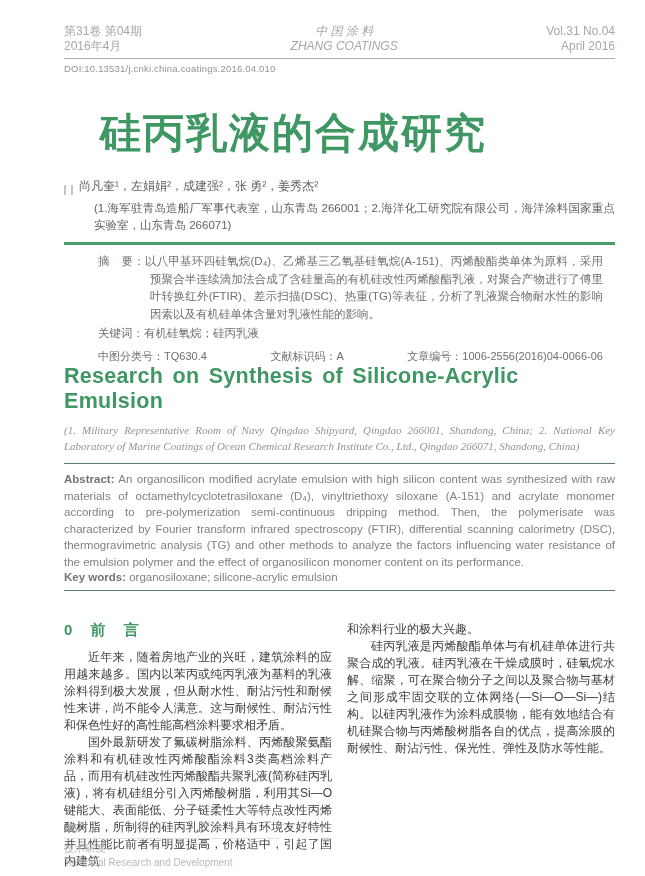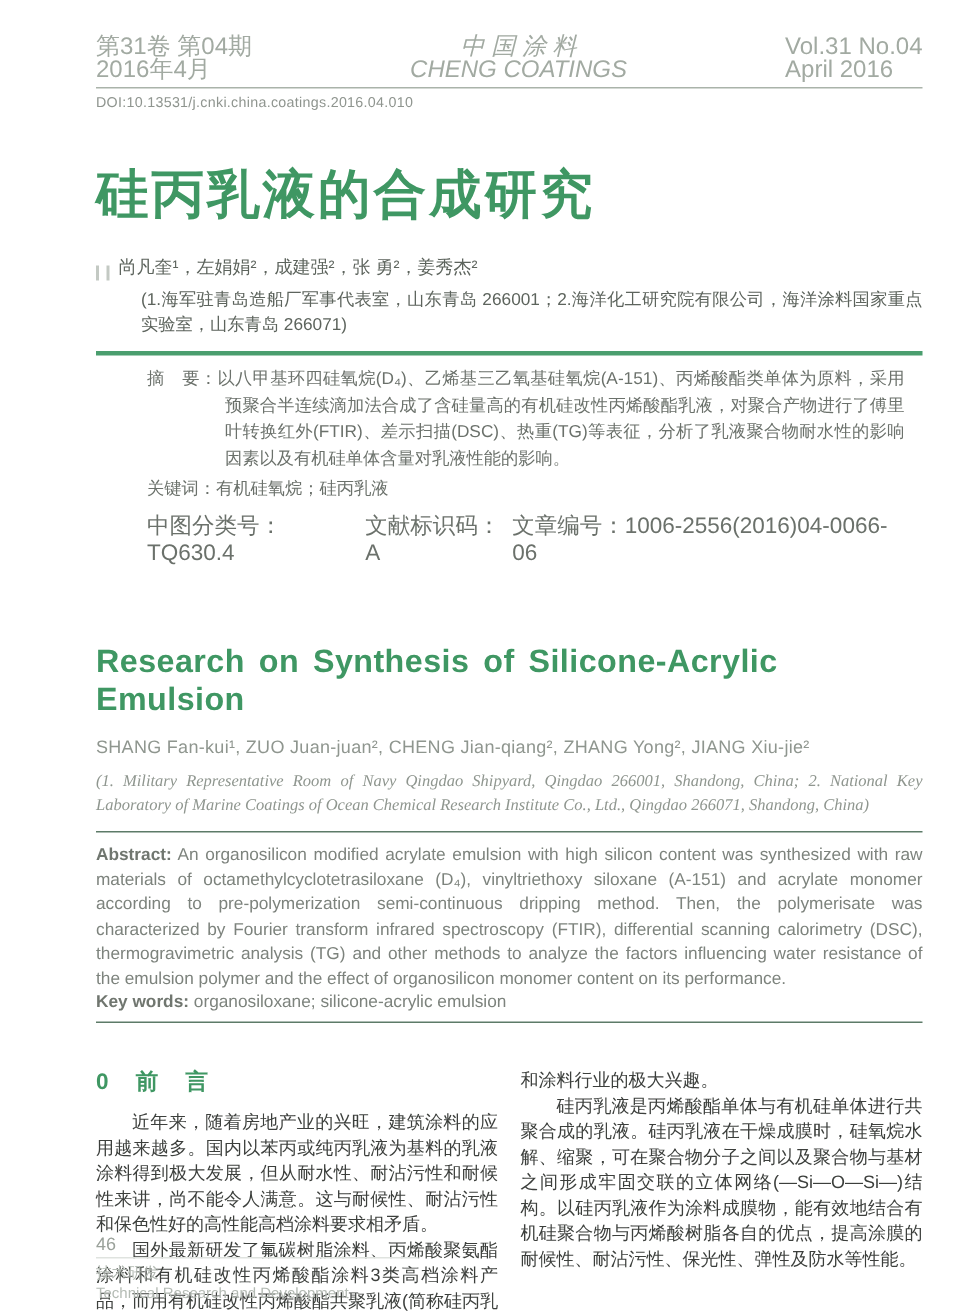--- a/index.html
+++ b/index.html
@@ -7,42 +7,42 @@
   body { font-family: "Liberation Sans", sans-serif; }
   .page {
     position: relative;
     width: 645px; height: 876px;
     background: #ffffff;
     overflow: hidden;
   }
   .content { margin: 0 30px 0 64px; width: 551px; }
 
   
-  .jheader { display: flex; justify-content: space-between; padding-top: 24px; color: #a2aaa2; font-size: 16px; line-height: 15px; }
+  .jheader { display: flex; justify-content: space-between; padding-top: 24px; color: #a2aaa2; font-size: 12px; line-height: 15px; }
   .jheader .col-c { text-align: center; font-style: italic; }
-  .jheader .col-r { text-align: left; }
+  .jheader .col-r { text-align: right; }
   .jrule { border-top: 1.5px solid #aab3aa; margin-top: 4px; }
   .doi { color: #8f958f; font-size: 9.5px; margin-top: 4px; letter-spacing: 0.2px; }
 
   
-  .cn-title { color: #3f9763; font-size: 35px; font-weight: 900; letter-spacing: 2px; margin-top: 32px; font-family: Liberation Mono, monospace; }
+  .cn-title { color: #3f9763; font-size: 41px; font-weight: 900; letter-spacing: 2px; margin-top: 32px; font-family: Liberation Mono, monospace; margin-left: 36px; }
   .authors-row { display: flex; align-items: flex-end; margin-top: 17px; color: #5d645d; font-size: 12px; }
   .author-mark { display: inline-block; width: 9px; height: 10px; margin: 2px 6px 0 0;
     border-left: 2px solid #c3c9c3; border-right: 2px solid #c3c9c3; }
   .affil-cn { color: #5d645d; font-size: 11.5px; line-height: 17px; margin: 5px 0 0 30px; text-align: justify; }
   .green-bar { border-top: 3px solid #4a9e6e; margin-top: 8px; }
 
   
   .abs-cn { margin: 8px 0 0 34px; width: 505px; color: #6b716b; font-size: 11.5px; line-height: 17.5px;
     text-align: justify; text-indent: -52px; padding-left: 52px; }
   .kw-cn { margin: 3px 0 0 34px; color: #6b716b; font-size: 11.5px; }
-  .meta-row { display: flex; justify-content: space-between; margin: 8px 0 0 34px; width: 505px; color: #6b716b; font-size: 15px; }
+  .meta-row { display: flex; justify-content: space-between; margin: 8px 0 0 34px; width: 505px; color: #6b716b; font-size: 11px; }
 
   
-  .en-title { color: #3f9763; font-size: 21.5px; font-weight: bold; margin-top: 52px; letter-spacing: 0.3px; word-spacing: 3px; }
+  .en-title { color: #3f9763; font-size: 21.5px; font-weight: bold; letter-spacing: 0.3px; word-spacing: 3px; }
   .en-authors { color: #8f968f; font-size: 12px; margin-top: 12px; letter-spacing: 0.2px; }
   .en-affil { color: #8f968f; font-size: 11px; line-height: 15.5px; margin-top: 9px;
     font-family: "Liberation Serif", serif; font-style: italic; text-align: justify; }
   .en-rule { border-top: 1.3px solid #5d7b68; margin-top: 9px; }
   .en-abs { color: #7d837d; font-size: 11.5px; line-height: 16.5px; margin-top: 7px; text-align: justify; }
   .en-abs .lbl, .en-kw .lbl { font-weight: bold; color: #70766f; }
   .en-kw { color: #7d837d; font-size: 11.5px; margin-top: 1px; }
   .en-rule-b { border-top: 1.3px solid #5d7b68; margin-top: 7px; }
 
   
@@ -66,21 +66,21 @@
 <div class="page">
   <div class="content">
 
     <div class="jheader">
       <div class="col-l">
         <div>第31卷 第04期</div>
         <div>2016年4月</div>
       </div>
       <div class="col-c">
         <div>中 国 涂 料</div>
-        <div>CHENG COATINGS</div>
+        <div>ZHANG COATINGS</div>
       </div>
       <div class="col-r">
         <div>Vol.31 No.04</div>
         <div>April 2016</div>
       </div>
     </div>
     <div class="jrule"></div>
     <div class="doi">DOI:10.13531/j.cnki.china.coatings.2016.04.010</div>
 
     <h1 class="cn-title">硅丙乳液的合成研究</h1>
@@ -93,21 +93,20 @@
 
     <p class="abs-cn"><span class="lbl">摘　要：</span><span>以八甲基环四硅氧烷(D₄)、乙烯基三乙氧基硅氧烷(A-151)、丙烯酸酯类单体为原料，采用预聚合半连续滴加法合成了含硅量高的有机硅改性丙烯酸酯乳液，对聚合产物进行了傅里叶转换红外(FTIR)、差示扫描(DSC)、热重(TG)等表征，分析了乳液聚合物耐水性的影响因素以及有机硅单体含量对乳液性能的影响。</span></p>
     <p class="kw-cn"><span>关键词：</span><span>有机硅氧烷；硅丙乳液</span></p>
     <div class="meta-row">
       <span>中图分类号：TQ630.4</span>
       <span>文献标识码：A</span>
       <span>文章编号：1006-2556(2016)04-0066-06</span>
     </div>
 
     <h2 class="en-title">Research on Synthesis of Silicone-Acrylic Emulsion</h2>
-    <div class="en-authors">SHANG Fan-kui¹, ZUO Juan-juan², CHENG Jian-qiang², ZHANG Yong², JIANG Xiu-jie²</div>
     <div class="en-affil">(1. Military Representative Room of Navy Qingdao Shipyard, Qingdao 266001, Shandong, China; 2. National Key Laboratory of Marine Coatings of Ocean Chemical Research Institute Co., Ltd., Qingdao 266071, Shandong, China)</div>
     <div class="en-rule"></div>
     <p class="en-abs"><span class="lbl">Abstract:</span> <span>An organosilicon modified acrylate emulsion with high silicon content was synthesized with raw materials of octamethylcyclotetrasiloxane (D₄), vinyltriethoxy siloxane (A-151) and acrylate monomer according to pre-polymerization semi-continuous dripping method. Then, the polymerisate was characterized by Fourier transform infrared spectroscopy (FTIR), differential scanning calorimetry (DSC), thermogravimetric analysis (TG) and other methods to analyze the factors influencing water resistance of the emulsion polymer and the effect of organosilicon monomer content on its performance.</span></p>
     <p class="en-kw"><span class="lbl">Key words:</span> <span>organosiloxane; silicone-acrylic emulsion</span></p>
     <div class="en-rule-b"></div>
 
     <div class="columns">
       <div class="colL">
         <div class="sec-h">0 前 言</div>
         <p class="body-p">近年来，随着房地产业的兴旺，建筑涂料的应用越来越多。国内以苯丙或纯丙乳液为基料的乳液涂料得到极大发展，但从耐水性、耐沾污性和耐候性来讲，尚不能令人满意。这与耐候性、耐沾污性和保色性好的高性能高档涂料要求相矛盾。</p>

